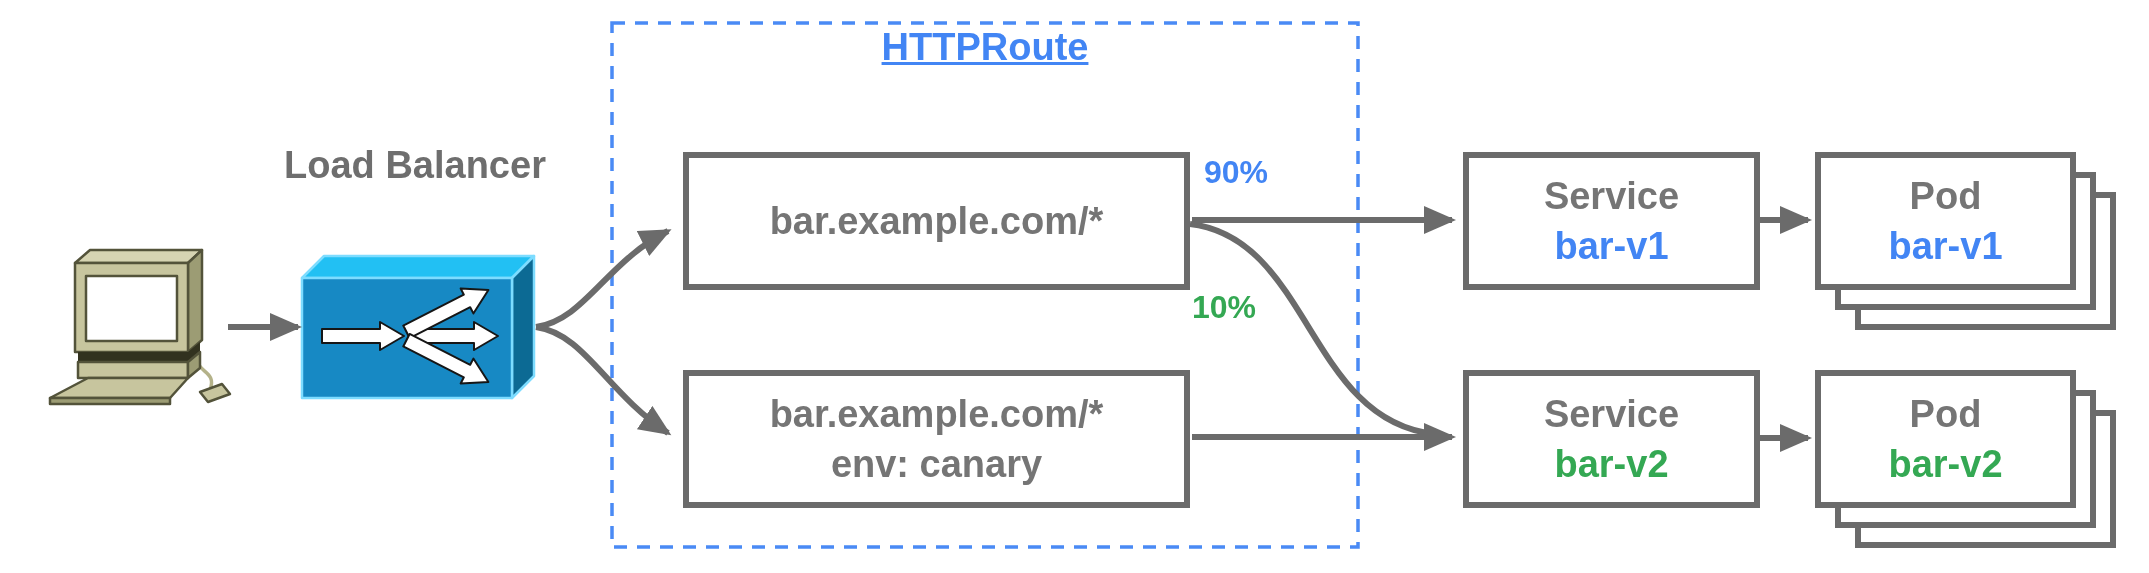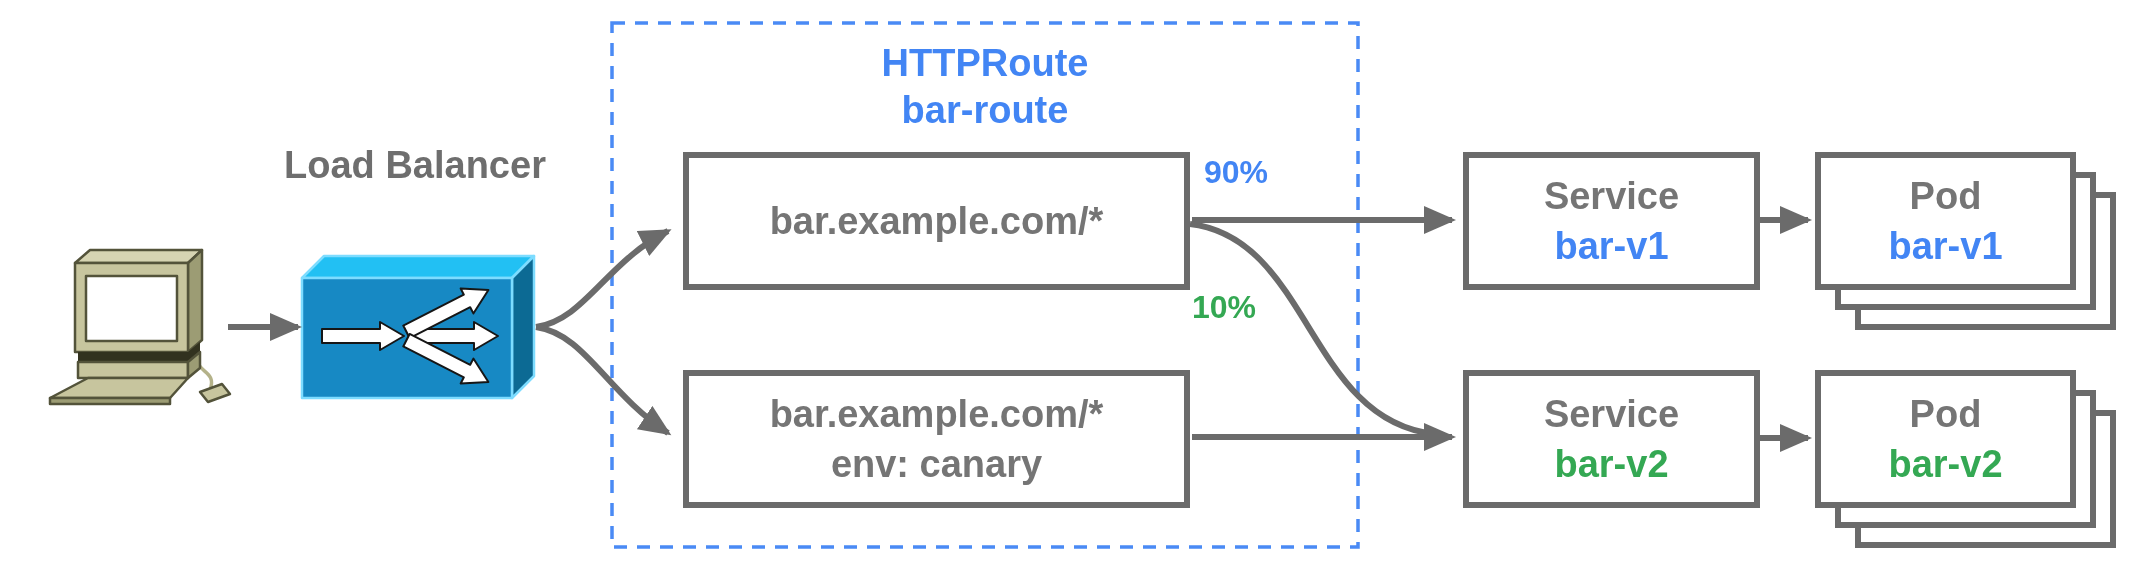--- a/index.html
+++ b/index.html
@@ -58,22 +58,22 @@
   .pod-layer.main{left:0;top:0;display:flex;flex-direction:column;align-items:center;
     justify-content:center;font-weight:700;font-size:38px;color:var(--text-gray);
     line-height:50px;text-align:center;}
 
   .name-blue{color:var(--accent-blue);}
   .name-green{color:var(--accent-green);}
 
   
   .lb-label{position:absolute;left:240px;top:144px;width:350px;text-align:center;
     font-size:38px;font-weight:700;color:#6e6e6e;white-space:nowrap;}
-  .httproute-title{position:absolute;left:612px;top:40px;width:746px;text-align:center;
-    font-size:38px;font-weight:700;color:var(--accent-blue);line-height:47px;}
+  .httproute-title{position:absolute;left:612px;top:24px;width:746px;text-align:center;
+    font-size:38px;font-weight:700;color:var(--accent-blue);line-height:47px;text-decoration:underline;}
   .weight{position:absolute;font-size:32px;font-weight:700;white-space:nowrap;}
   #weight-90{left:1204px;top:154px;color:var(--accent-blue);}
   #weight-10{left:1192px;top:289px;color:var(--accent-green);}
 </style>
 </head>
 <body>
 
 <div id="stage">
 
   <svg class="layer" width="2149" height="573" viewBox="0 0 2149 573">
@@ -121,21 +121,20 @@
       <path d="M1192,437 H1452" marker-end="url(#arrow)"></path>
       <path d="M1760,220 H1808" marker-end="url(#arrow)"></path>
       <path d="M1760,438 H1808" marker-end="url(#arrow)"></path>
     </g>
   </svg>
 
   <div class="lb-label">Load Balancer</div>
 
   <div class="httproute-title">
     <div>HTTPRoute</div>
-    <div>bar-route</div>
   </div>
 
   <div class="box" id="rule1">
     <div>bar.example.com/*</div>
   </div>
 
   <div class="box" id="rule2">
     <div>bar.example.com/*</div>
     <div>env: canary</div>
   </div>

